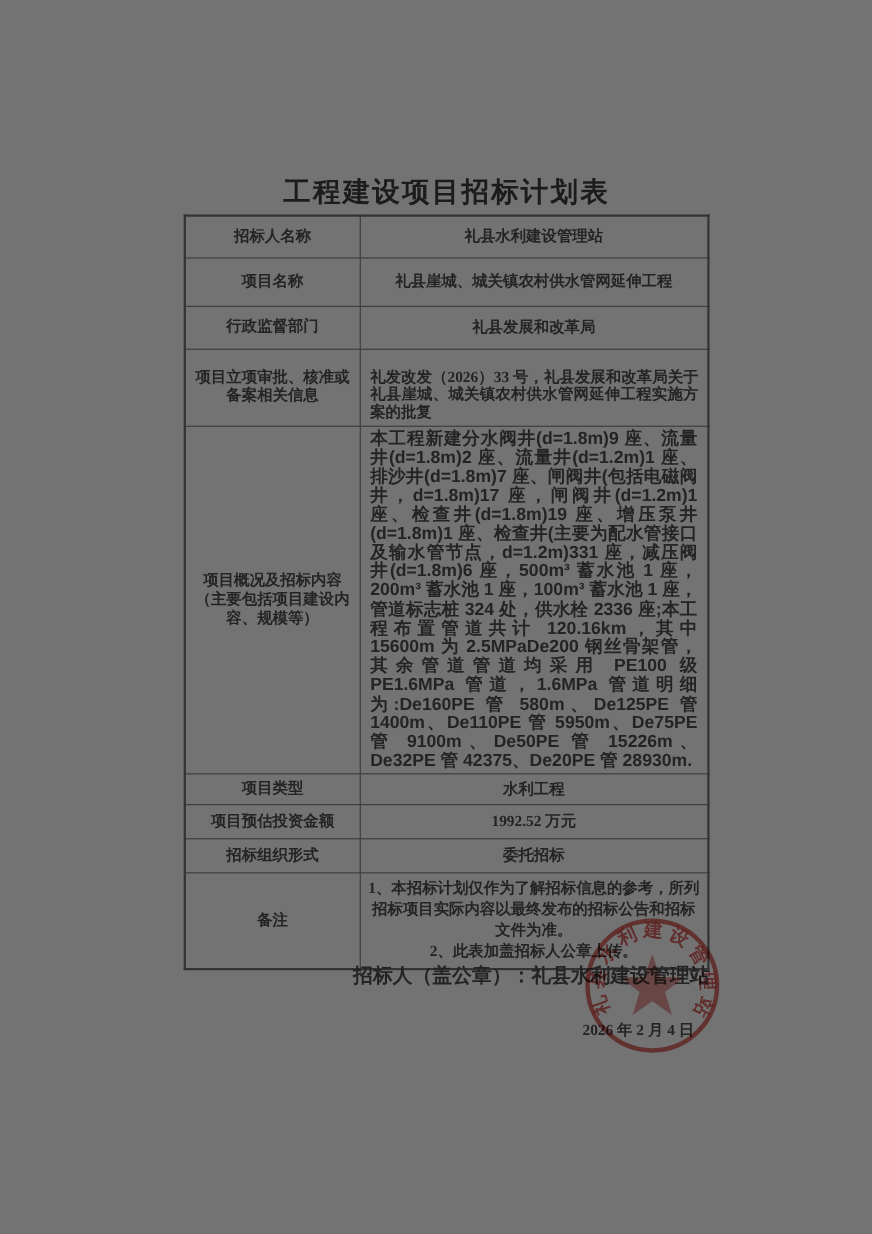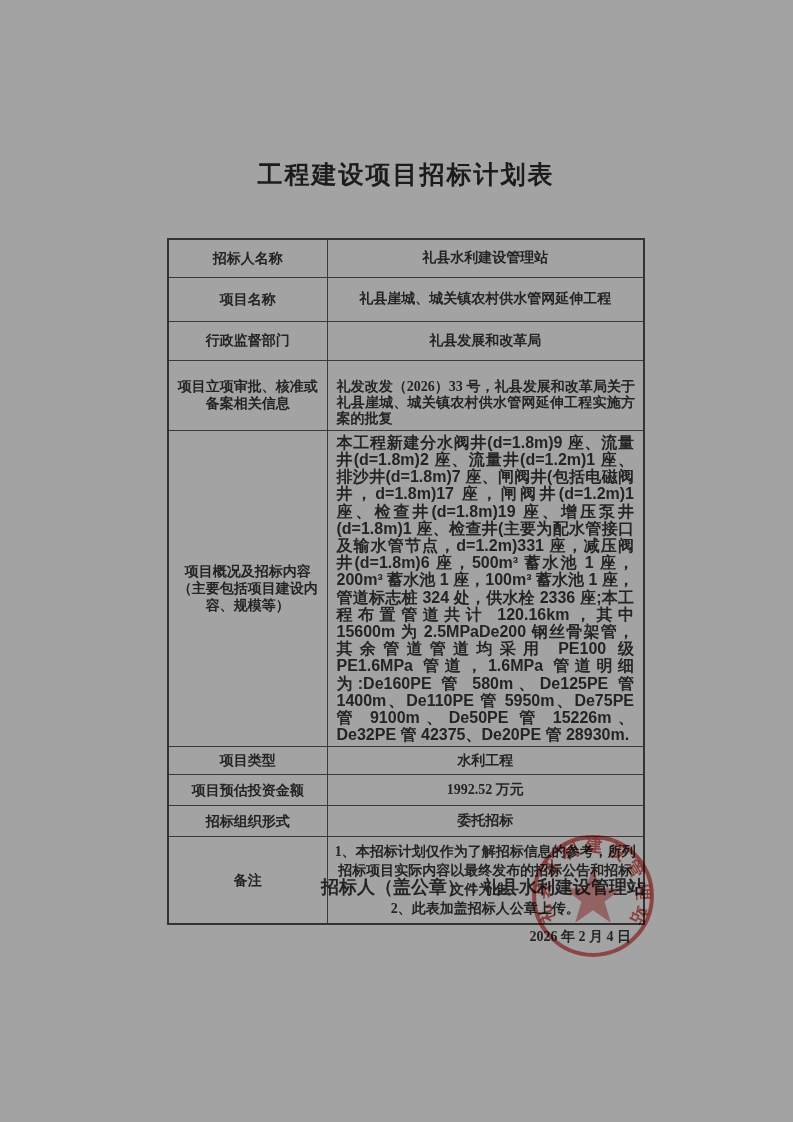--- a/index.html
+++ b/index.html
@@ -1,20 +1,20 @@
 <!DOCTYPE html>
 <html><head>
 <meta charset="utf-8">
 <style>
   html, body { margin: 0; padding: 0; background: #ffffff; }
   .page {
     position: relative;
     width: 793px;
     height: 1122px;
-    background: #a3a3a3;
+    background: #737373;
     font-family: "Liberation Serif", serif;
     color: #222222;
     overflow: hidden;
   }
   .doc-title {
     position: absolute;
     left: 167px;
     top: 158px;
     width: 478px;
     text-align: center;
@@ -24,21 +24,20 @@
     color: #1c1c1c;
   }
   table.tender-table {
     position: absolute;
     left: 167px;
     top: 195px;
     width: 478px;
     border-collapse: collapse;
     table-layout: fixed;
     border: 2.2px solid #333333;
-    margin-top: 43px;
   }
   table.tender-table td {
     border: 1.6px solid #3a3a3a;
     vertical-align: middle;
     font-weight: 700;
     color: #242424;
   }
   td.label-cell {
     width: 159px;
     text-align: center;

